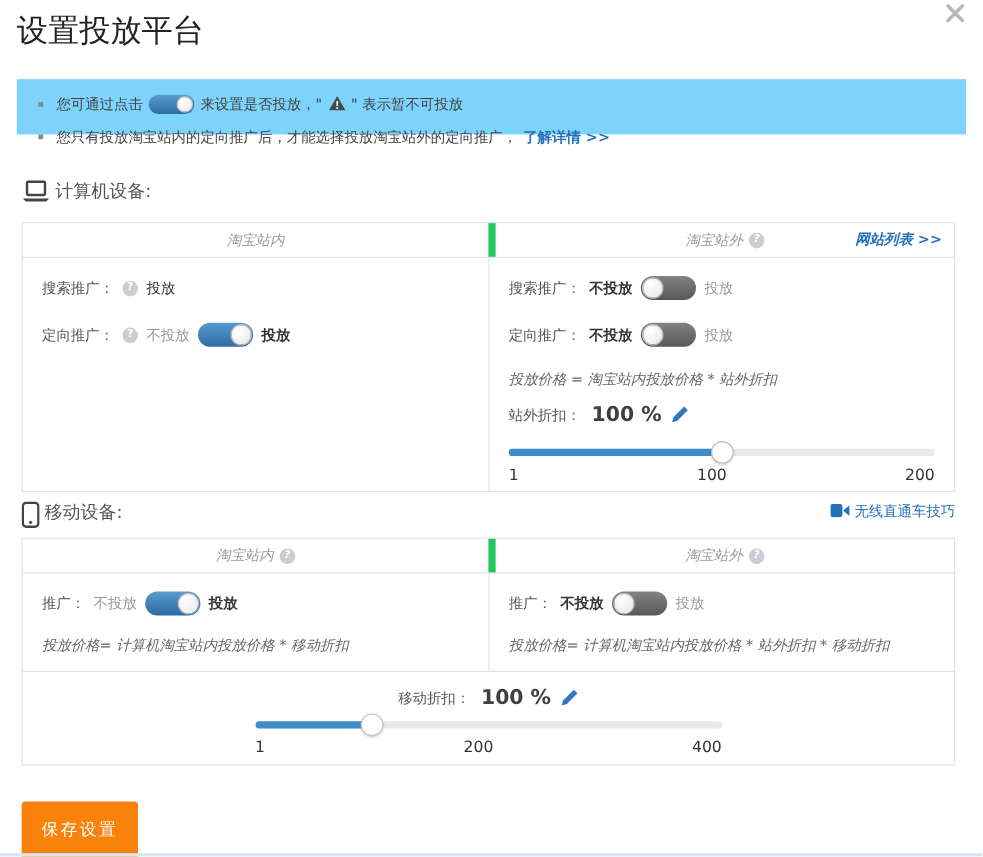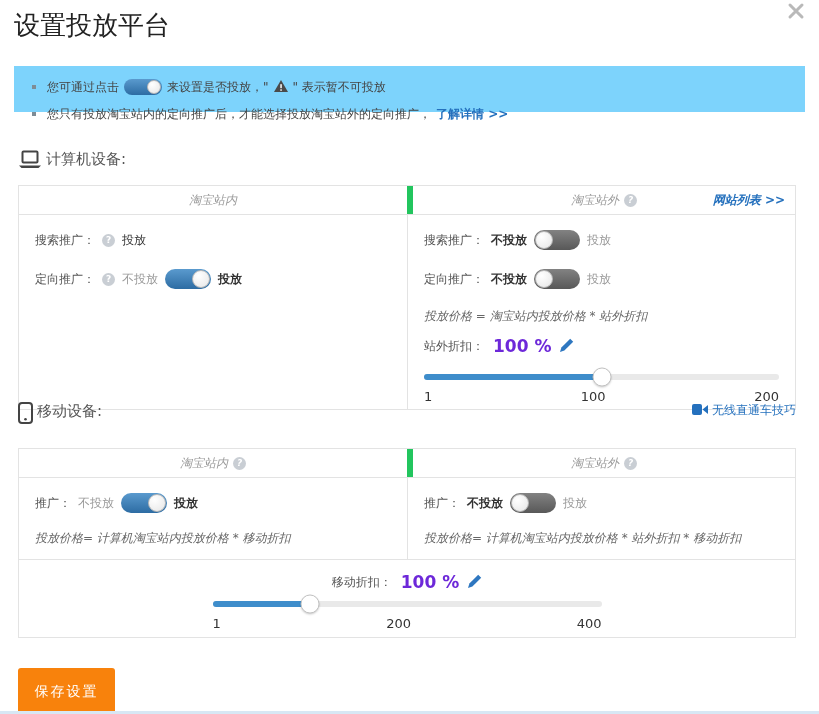--- a/index.html
+++ b/index.html
@@ -16,40 +16,40 @@
   .n-line { display:flex; align-items:center; gap:5px; height:20px; }
   .n-line + .n-line { margin-top:7px; }
   .bullet { width:4px; height:4px; background:#7e8c96; margin-right:6px; flex:0 0 auto; }
   .link { color:#2470bd; text-decoration:none; cursor:pointer; }
   .bold { font-weight:bold; }
 
   
   .sec-head { position:absolute; left:18px; width:778px; display:flex; align-items:flex-start; gap:4px;
               color:#555; font-size:15px; }
   #sec-computer { top:150px; }
-  #sec-mobile { top:402px; }
+  #sec-mobile { top:418px; }
   .tips { margin-left:auto; display:flex; align-items:center; gap:4px; font-size:12px; }
 
   
   .ptable { position:absolute; left:18px; width:778px; box-sizing:border-box; border:1px solid #e3e3e3; background:#fff; }
   #table-computer { top:185px; height:225px; }
   #table-mobile   { top:448px; height:190px; }
   .hrow { display:grid; grid-template-columns:1fr 1fr; height:28px; border-bottom:1px solid #e3e3e3; }
   .hcell { position:relative; display:flex; align-items:center; justify-content:center; gap:5px; color:#9a9a9a;font-style:italic; }
   .hcell + .hcell { border-left:6px solid #22c55e; }
   .site-list { position:absolute; right:10px; top:50%; transform:translateY(-50%); }
   .brow { display:grid; grid-template-columns:1fr 1fr; height:calc(100% - 28px); }
   .bcell { padding:13px 16px 0 16px; box-sizing:border-box; }
   .bcell + .bcell { border-left:1px solid #e3e3e3; }
   .prow { display:flex; align-items:center; gap:7px; height:24px; margin-bottom:15px; color:#555; }
   .st-dim { color:#999; }
   .st-dark { color:#333; font-weight:bold; }
   .formula { margin-top:17px; color:#666; line-height:16px;font-style:italic; }
   .disc { display:flex; align-items:center; gap:9px; margin-top:9px; height:26px; color:#555; }
-  .disc-val { font-size:17px; font-weight:bold; color:#6d28d9; }
+  .disc-val { font-size:17px; font-weight:bold; color:#404040; }
 
   
   .toggle { position:relative; display:inline-block; width:46px; height:20px; border-radius:10px;
             vertical-align:middle; cursor:pointer; flex:0 0 auto; }
   .toggle.on  { background:linear-gradient(180deg,#5a9ace,#2d6ca3); }
   .toggle.off { background:linear-gradient(180deg,#828282,#585858); }
   .toggle .knob { position:absolute; top:1px; width:18px; height:18px; border-radius:50%;
                   background:radial-gradient(circle at 35% 30%,#ffffff,#e6e6e6); border:1px solid #b9b9b9;
                   box-sizing:border-box; }
   .toggle.on  .knob { right:1px; }

